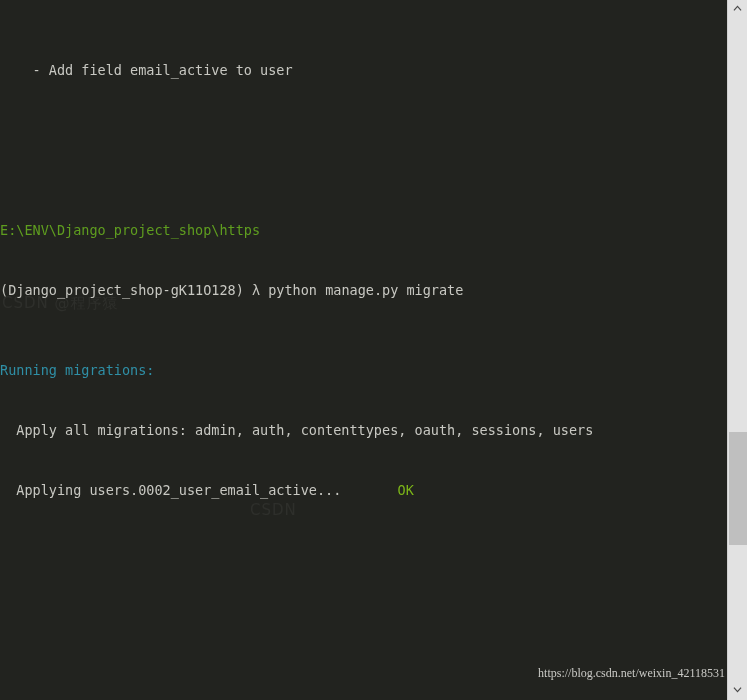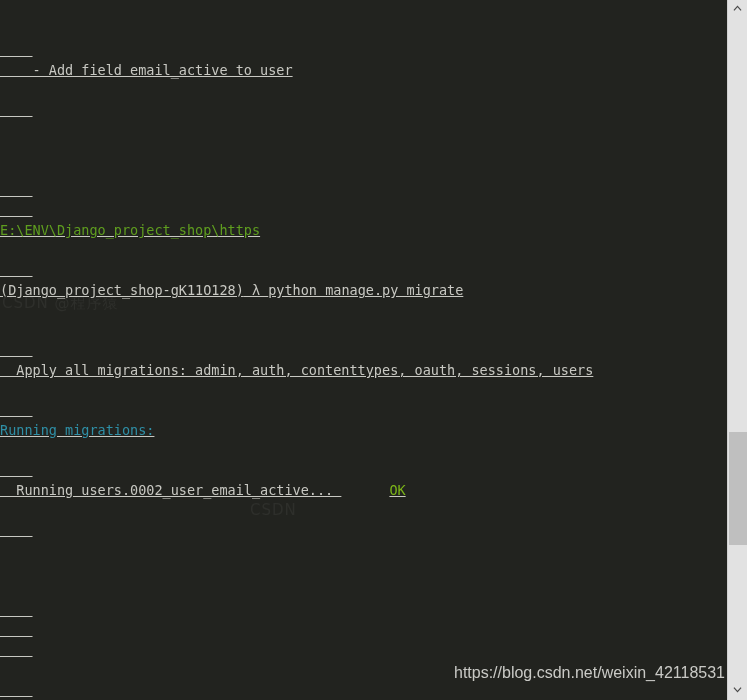--- a/index.html
+++ b/index.html
@@ -24,21 +24,20 @@
     position: absolute;
     left: 0;
     top: 0;
     width: 727px;
     height: 700px;
     padding: 0;
     box-sizing: border-box;
     overflow: hidden;
     white-space: pre;
     z-index: 2;
-    text-decoration: underline;
   }
   .line {
     height: 20px;
     white-space: pre;
     padding-left: 0px;
   }
   .blank { height: 20px; }
 
   
   .c-default { color: #c8c8c2; }
@@ -55,22 +54,22 @@
     z-index: 1;
     white-space: nowrap;
   }
   #wm-1 { left: 2px;  top: 293px; font-size: 15px; letter-spacing: 1px; }
   #wm-2 { left: 250px; top: 500px; font-size: 15px; letter-spacing: 1px; }
 
   #wm-url {
     position: absolute;
     right: 22px;
     top: 663px;
-    font-family: Liberation Sans, sans-serif;
-    font-size: 16px;
+    font-family: Liberation Serif, serif;
+    font-size: 12px;
     color: #d8d8d4;
     opacity: 0.92;
     z-index: 4;
     white-space: nowrap;
   }
 
   
   #scrollbar {
     position: absolute;
     right: 0;
@@ -119,23 +118,23 @@
 
   <div id="console">
 
     <div class="line"><span class="c-default">    - Add field email_active to user</span></div>
     <div class="blank"></div>
 
     
     <div class="line"><span class="c-green">E:\ENV\Django_project_shop\https</span></div>
     <div class="line"><span class="c-default">(Django_project_shop-gK11O128)</span><span class="c-default"> λ </span><span class="c-default">python manage.py migrate</span></div>
 
+    <div class="line"><span class="c-cyan">Running migrations:</span></div>
     <div class="line"><span class="c-default">  Apply all migrations: admin, auth, contenttypes, oauth, sessions, users</span></div>
-    <div class="line"><span class="c-cyan">Running migrations:</span></div>
-    <div class="line"><span class="c-default">  Running users.0002_user_email_active... </span><span class="c-brightgreen">OK</span></div>
+    <div class="line"><span class="c-default">  Applying users.0002_user_email_active... </span><span class="c-brightgreen">OK</span></div>
     <div class="blank"></div>
 
     
     
     
 
     
     
     
 

